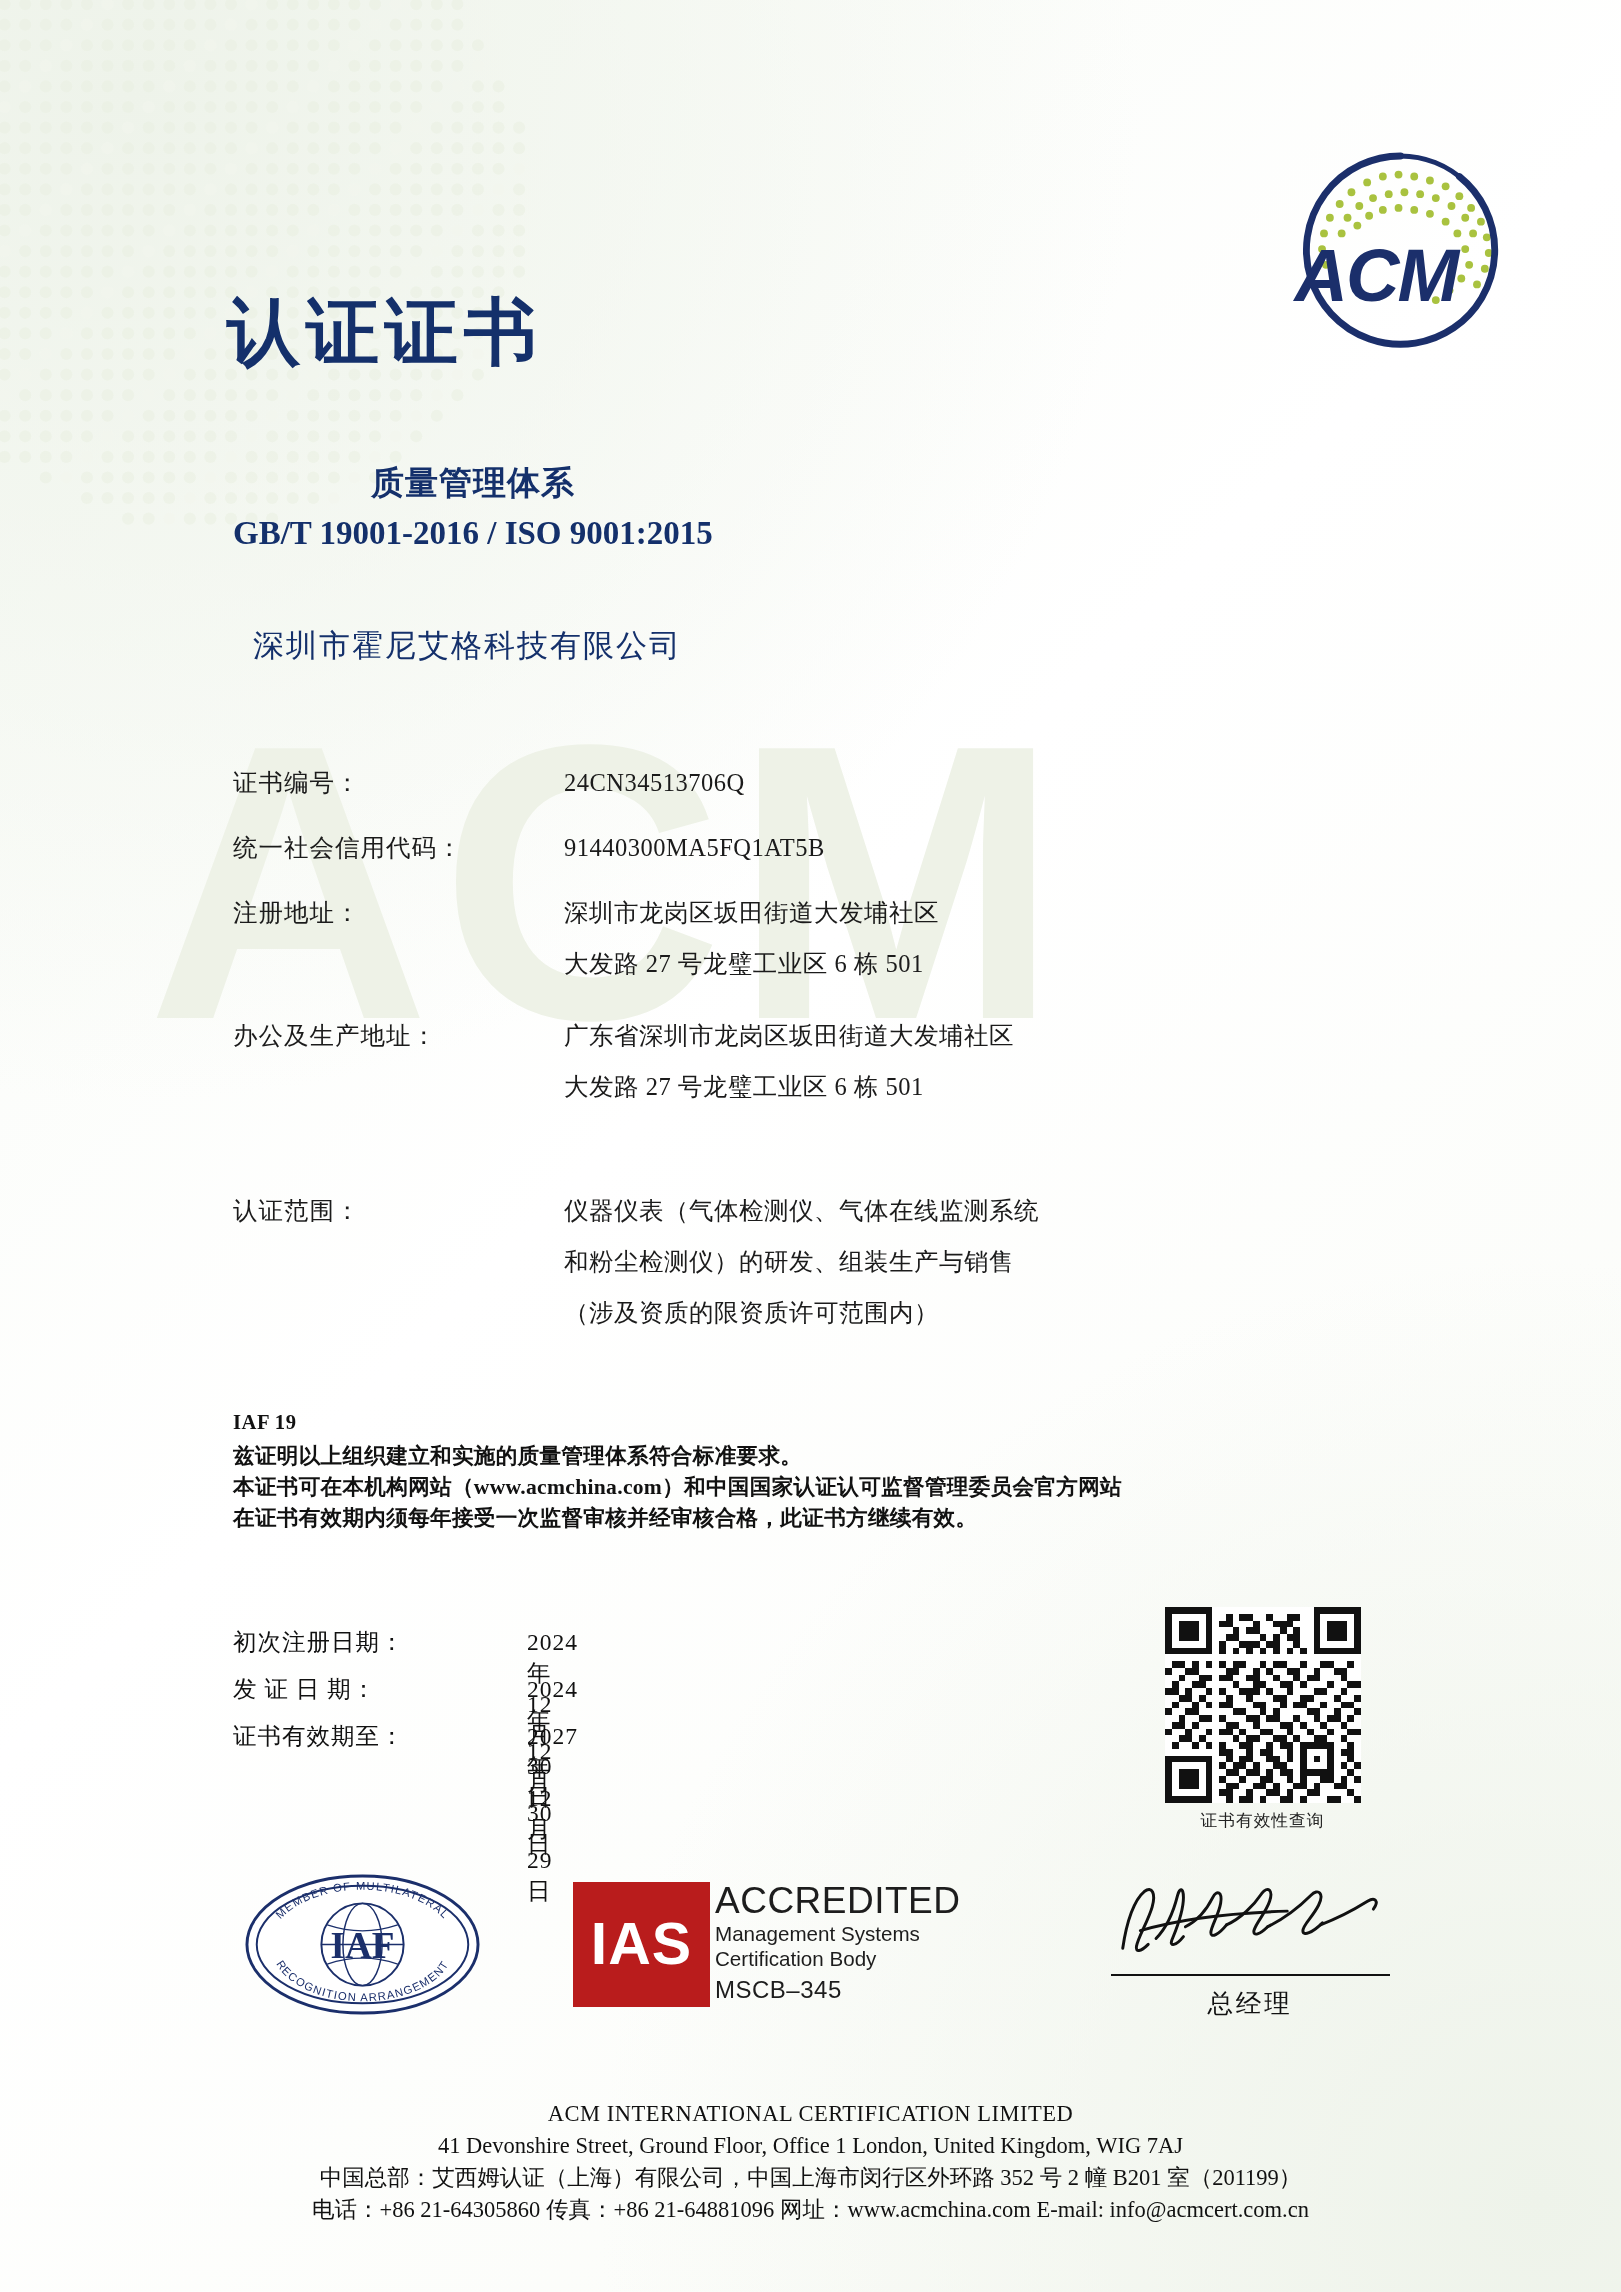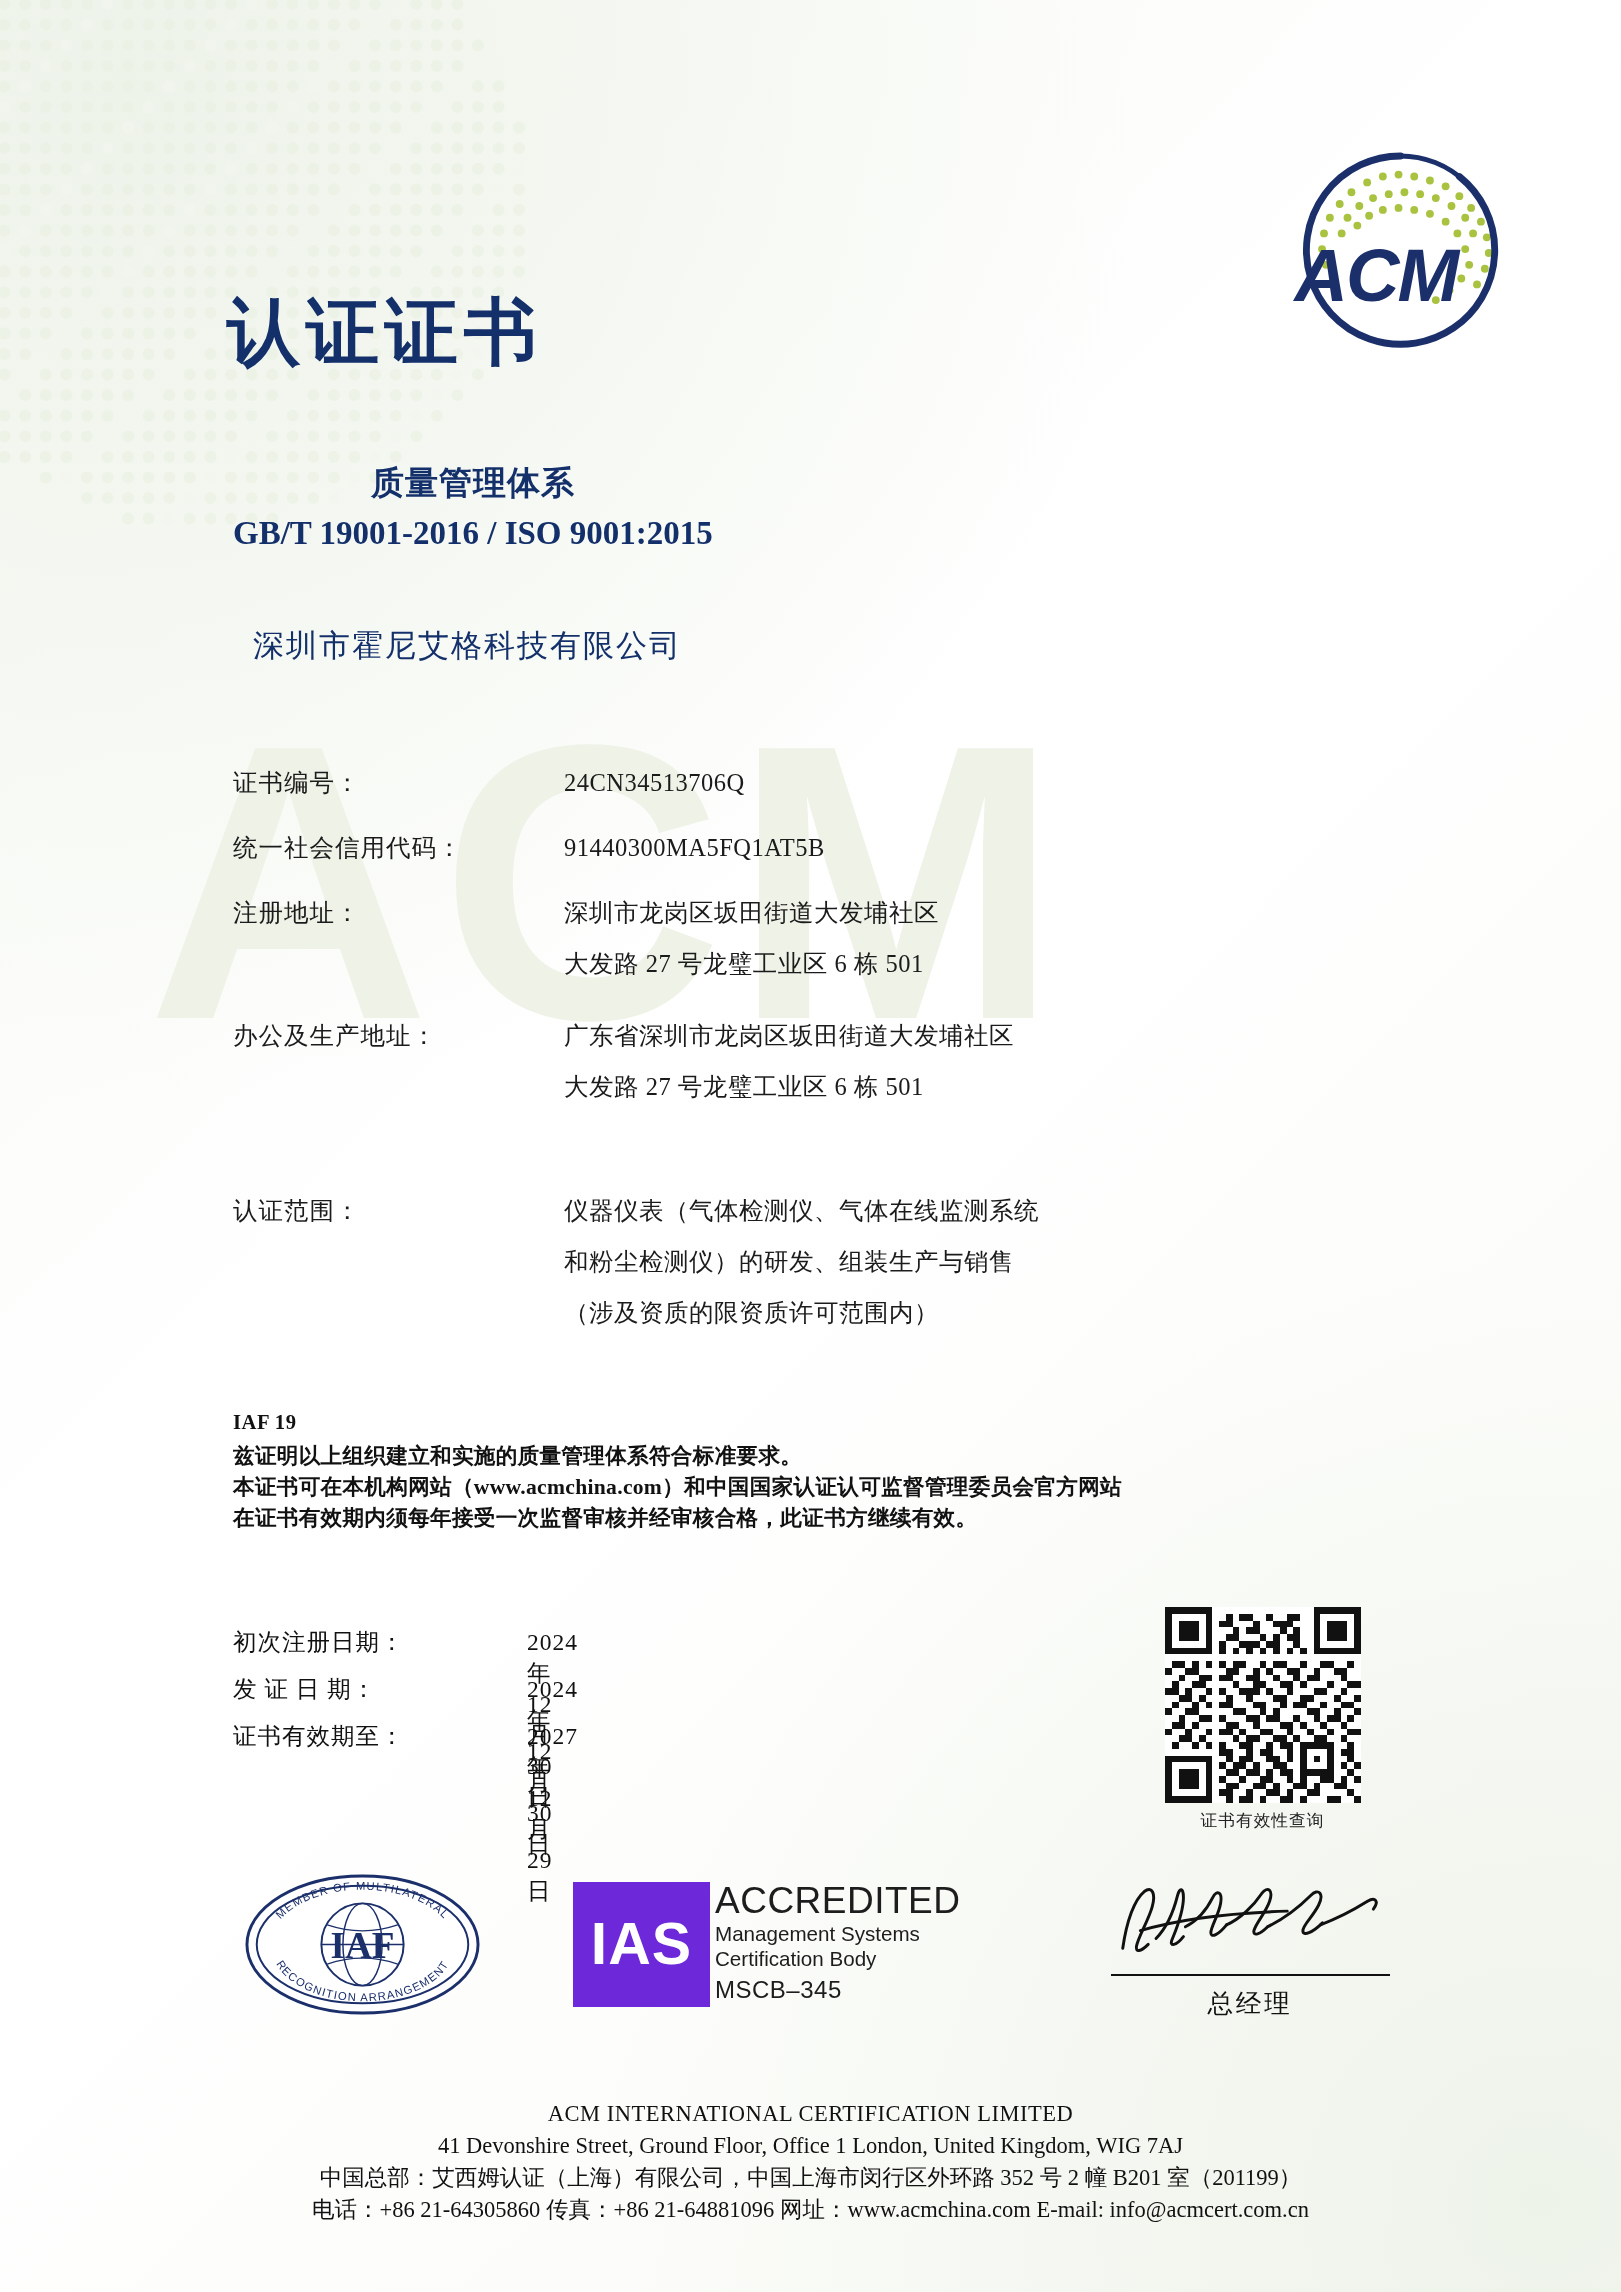--- a/index.html
+++ b/index.html
@@ -232,21 +232,21 @@
   #ias-mark {
     position: absolute;
     left: 328px;
     top: 9.8px;
     height: 125px;
     display: flex;
     align-items: stretch;
   }
   #ias-mark .ias-box {
     width: 137px;
-    background: #6d28d9;
+    background: #b91c1c;
     color: #ffffff;
     font-family: "Liberation Sans", sans-serif;
     font-weight: bold;
     font-size: 59px;
     display: flex;
     align-items: center;
     justify-content: center;
     letter-spacing: 1px;
   }
   #ias-mark .ias-text {

